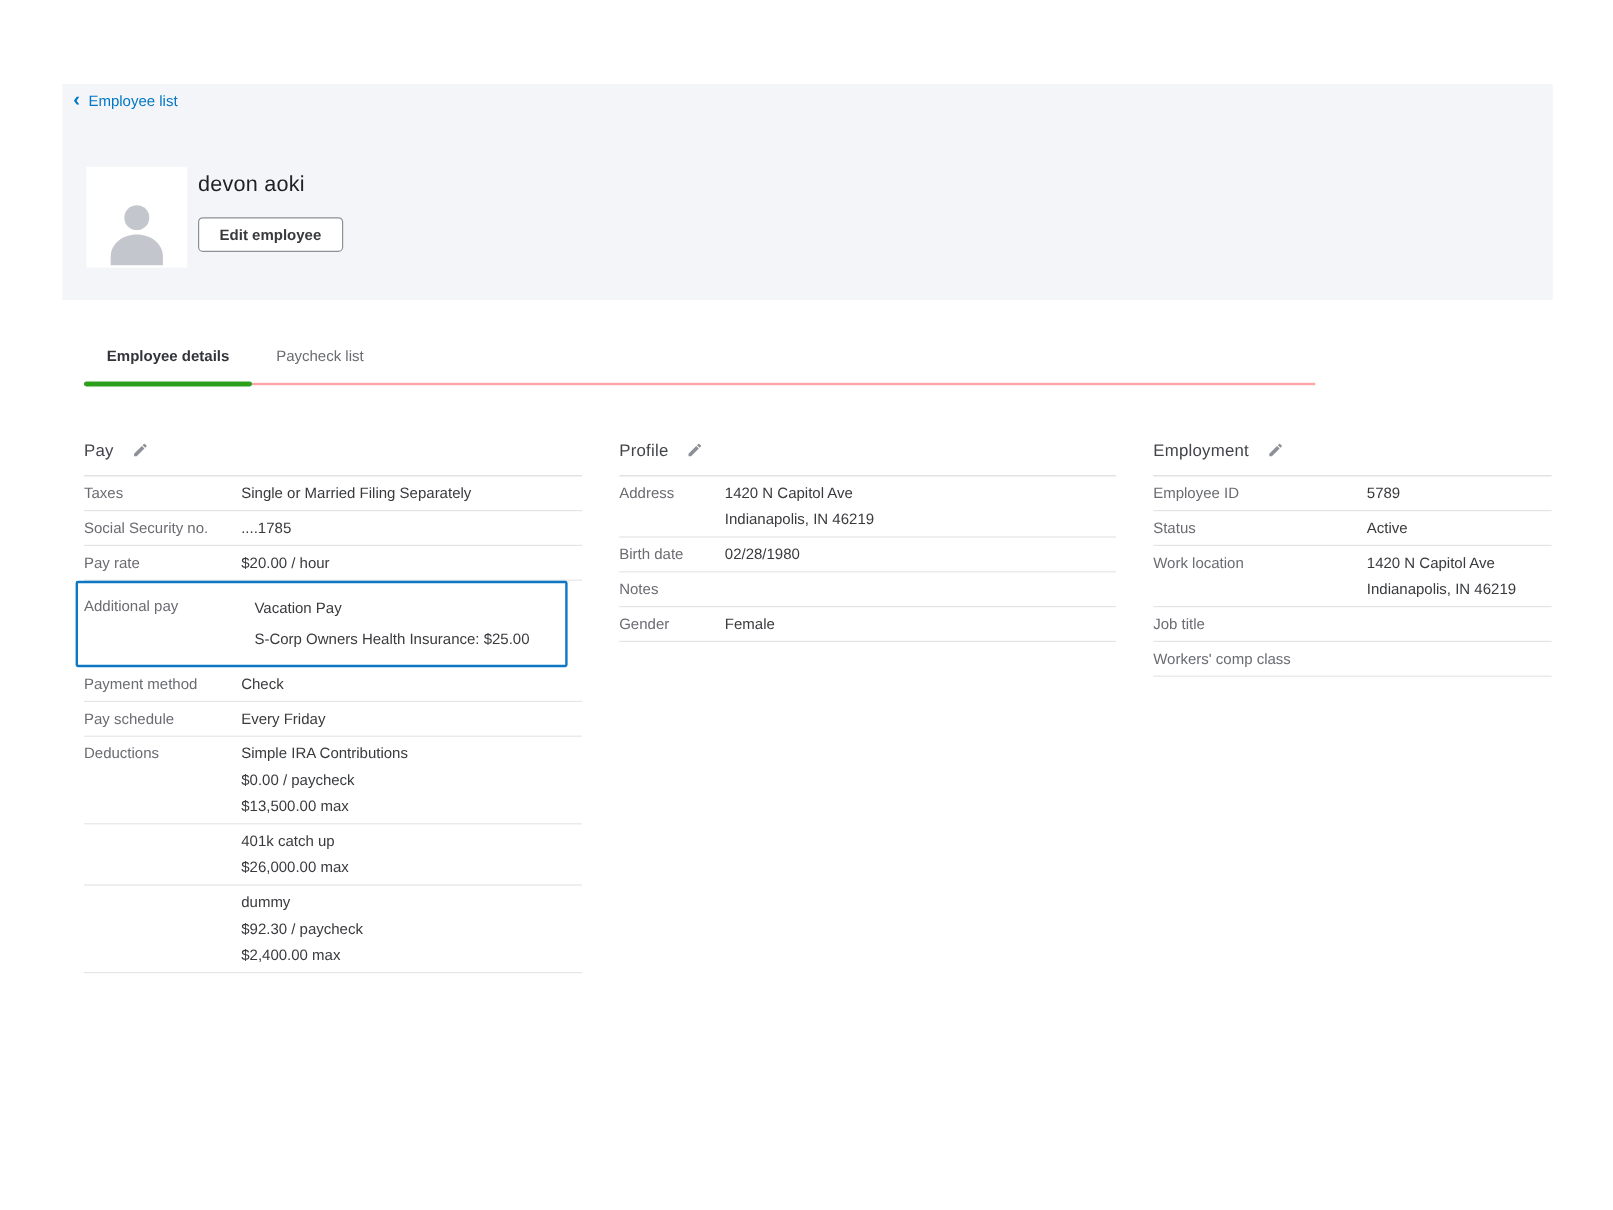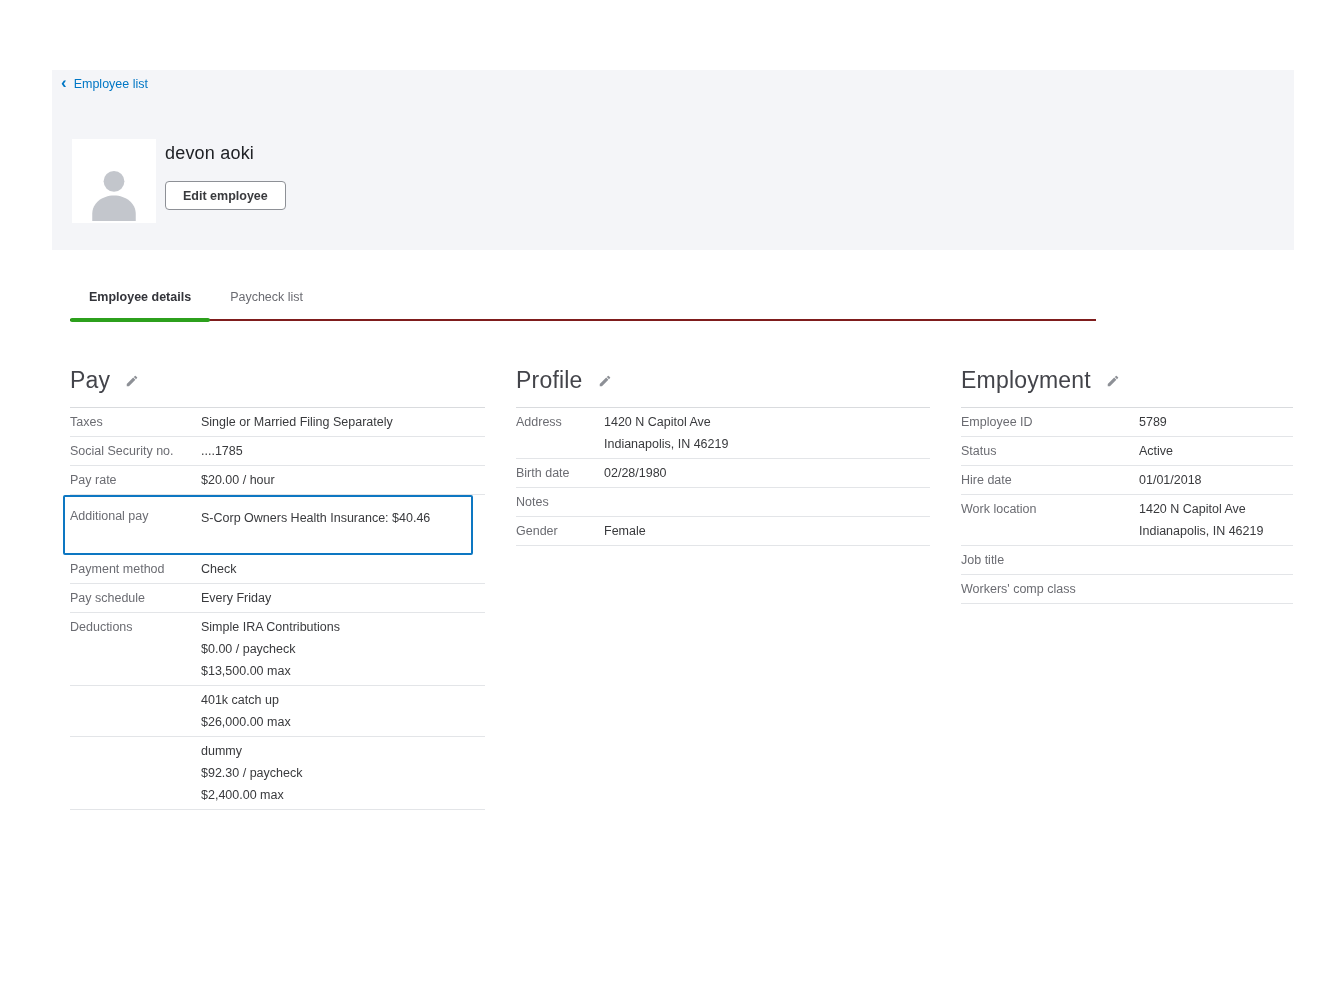--- a/index.html
+++ b/index.html
@@ -42,21 +42,21 @@
     height:29px; padding:0 17px;
     background:#ffffff; border:1px solid #8d9096; border-radius:4px;
     font-family:"Liberation Sans", sans-serif;
     font-size:12.5px; font-weight:bold; color:#393a3d; cursor:pointer;
   }
 
   
   .tabs{
     position:absolute; left:70px; top:276px; width:1026px;
     display:flex; align-items:center;
-    border-bottom:2px solid #7f1d1d;
+    border-bottom:2px solid #fca5a5;
   }
   .tab{
     position:relative; padding:14px 19px 15px;
     font-size:12.5px; color:#6b6c72; cursor:pointer; white-space:nowrap;
   }
   .tab.active{ color:#33343a; font-weight:bold; }
   .tab.active::after{
     content:""; position:absolute; left:0; right:0; bottom:-3px; height:4px;
     background:var(--accent-green); border-radius:2px;
   }
@@ -71,42 +71,43 @@
   .col-pay{ width:415px; --label-w:131px; }
   .col-profile{ width:414px; --label-w:88px; }
   .col-employment{ width:332px; --label-w:178px; }
 
   .section-head{
     display:flex; align-items:center; gap:15px;
     padding:6px 0 13px 0;
     border-bottom:1px solid #d9dbde;
   }
   .section-head h2{
-    font-size:23px; font-weight:normal; color:#43444a; letter-spacing:.2px;
+    font-size:14px; font-weight:normal; color:#43444a; letter-spacing:.2px;
   }
   .pencil{ cursor:pointer; display:inline-flex; }
   .pencil svg{ width:14px; height:14px; fill:#8d9096; }
 
   .info-row{
     display:flex;
     border-bottom:1px solid #e3e5e8;
     padding:3px 0;
   }
   .row-label{
     flex:0 0 var(--label-w);
     color:#6b6c72; font-size:12.5px; line-height:22px;
   }
   .row-values{ flex:1; font-size:12.5px; color:#393a3d; }
   .value-line{ line-height:22px; min-height:12px; white-space:nowrap; }
 
   .info-row.highlighted{
     border:2px solid var(--highlight-border);
     border-radius:2px;
     margin:0 12px 0 -7px;
-    padding:8px 0 22px 5px;
+    padding:8px 0 8px 5px;
+    gap:11px;
   }
   .info-row.highlighted .value-line{ line-height:26px; }
 </style>
 </head>
 <body>
 
 <div class="page">
 
   <div class="band">
     <a class="breadcrumb">
@@ -159,21 +160,22 @@
           </div>
           <div class="info-row">
             <div class="row-label">Pay rate</div>
             <div class="row-values">
               <div class="value-line">$20.00 / hour</div>
             </div>
           </div>
           <div class="info-row highlighted">
             <div class="row-label">Additional pay</div>
             <div class="row-values">
-              <div class="value-line">S-Corp Owners Health Insurance: $40.46</div>
+              <div class="value-line">Vacation Pay</div>
+              <div class="value-line">S-Corp Owners Health Insurance: $25.00</div>
             </div>
           </div>
           <div class="info-row">
             <div class="row-label">Payment method</div>
             <div class="row-values">
               <div class="value-line">Check</div>
             </div>
           </div>
           <div class="info-row">
             <div class="row-label">Pay schedule</div>
@@ -259,26 +261,20 @@
               <div class="value-line">5789</div>
             </div>
           </div>
           <div class="info-row">
             <div class="row-label">Status</div>
             <div class="row-values">
               <div class="value-line">Active</div>
             </div>
           </div>
           <div class="info-row">
-            <div class="row-label">Hire date</div>
-            <div class="row-values">
-              <div class="value-line">01/01/2018</div>
-            </div>
-          </div>
-          <div class="info-row">
             <div class="row-label">Work location</div>
             <div class="row-values">
               <div class="value-line">1420 N Capitol Ave</div>
               <div class="value-line">Indianapolis, IN 46219</div>
             </div>
           </div>
           <div class="info-row">
             <div class="row-label">Job title</div>
             <div class="row-values"></div>
           </div>

